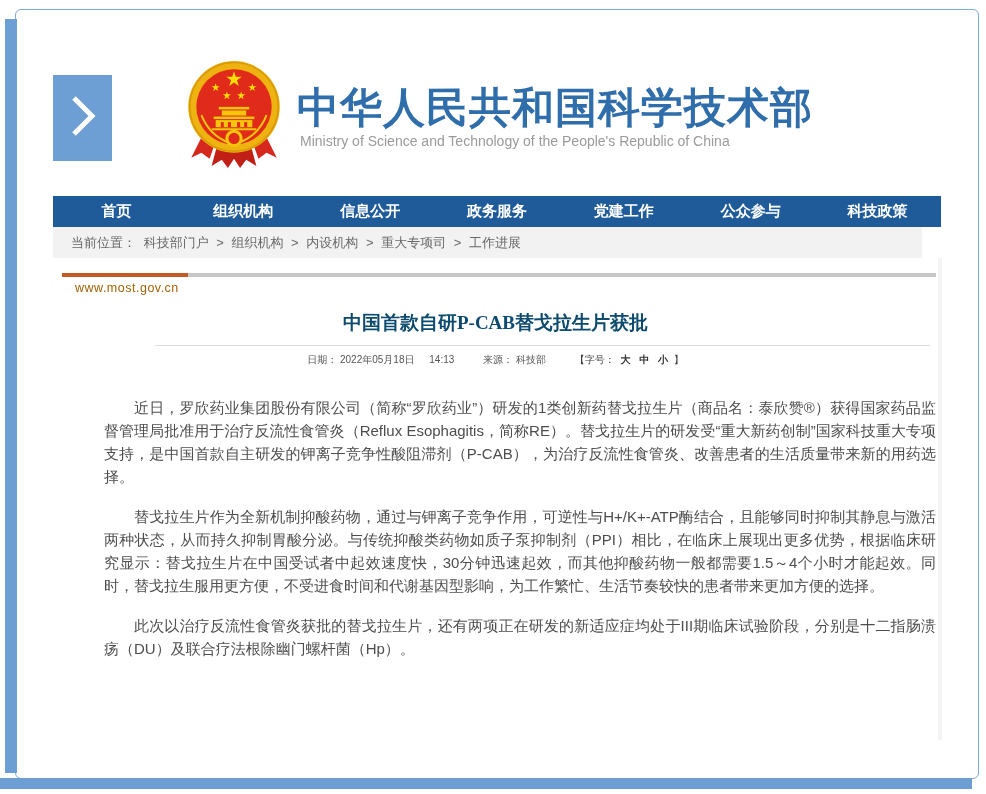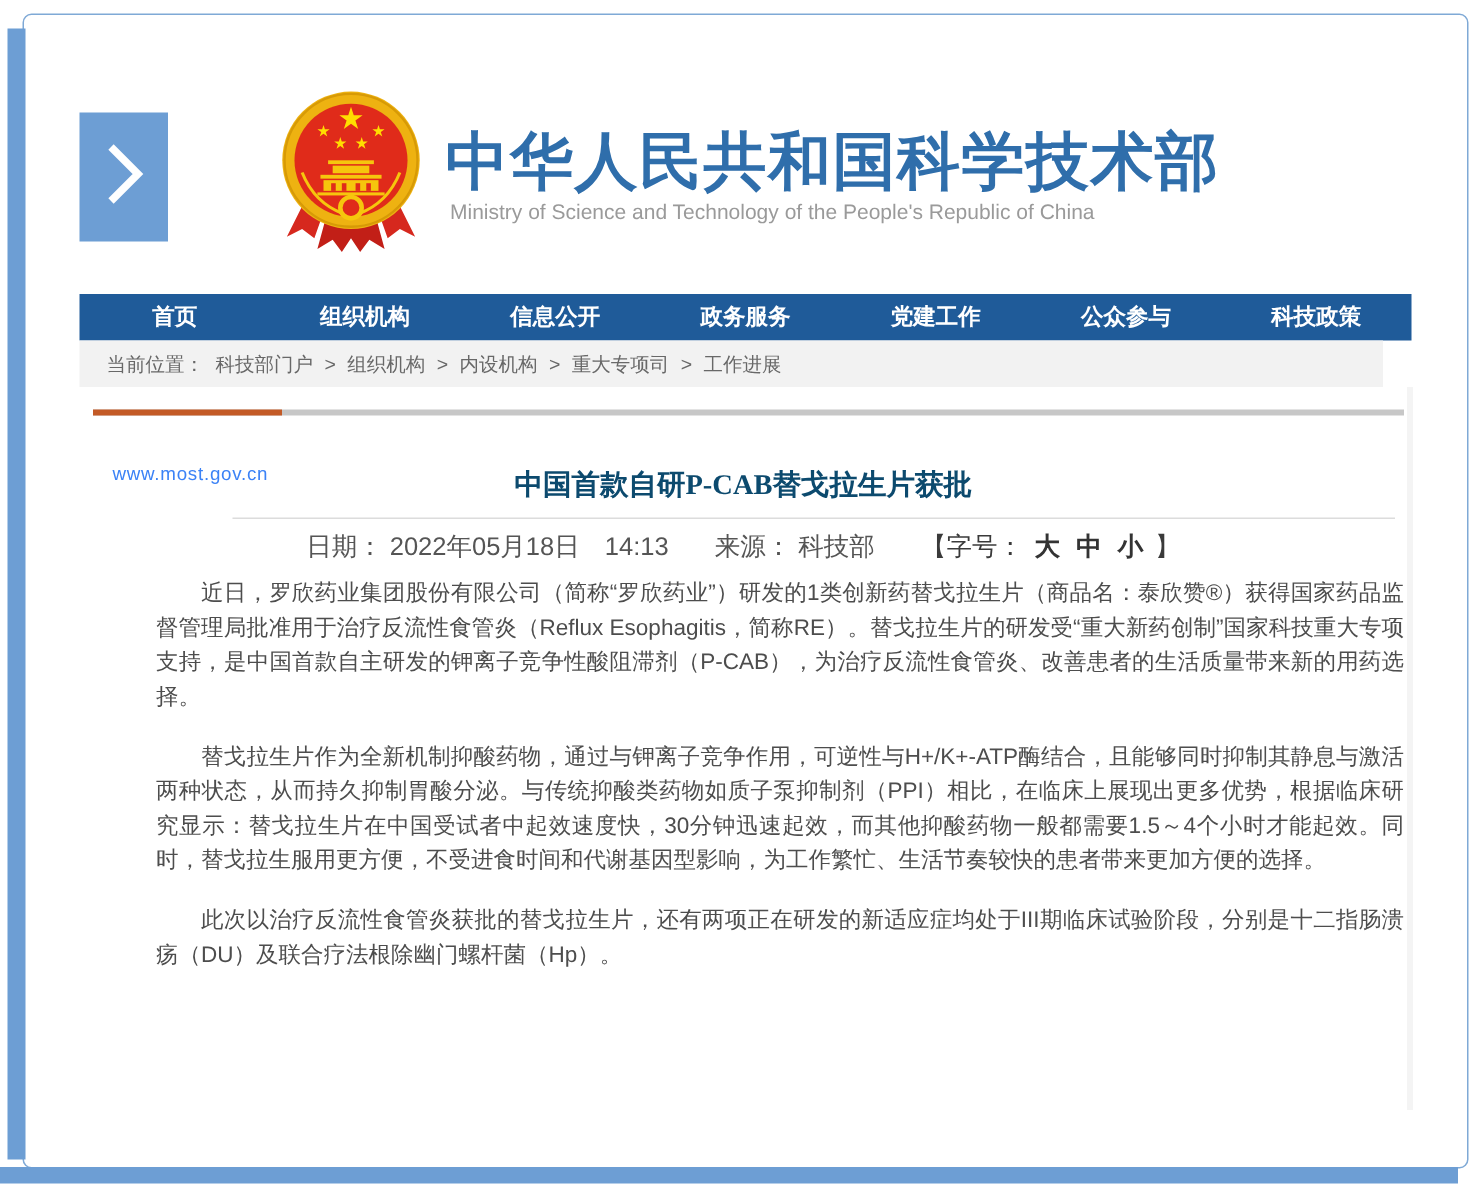--- a/index.html
+++ b/index.html
@@ -30,39 +30,39 @@
   
   .breadcrumb { left:53px; top:227px; width:869px; height:31px; background:#f2f2f2;
                 color:#686868; font-size:13px; line-height:31px; padding-left:18px;
                 white-space:nowrap; }
   .breadcrumb span { margin-right:4px; }
   .crumb-link { cursor:pointer; }
 
   
   .rule { left:62px; top:273px; width:874px; height:4px; background:#c7c7c7; }
   .rule-accent { position:absolute; left:0; top:0; width:126px; height:4px; background:#c35a26; }
-  .site-url { left:75px; top:281px; font-size:12.5px; color:#3b82f6; letter-spacing:.5px;margin-top:28px; }
+  .site-url { left:75px; top:281px; font-size:12.5px; color:#a16207; letter-spacing:.5px; }
   .scroll-track { left:938px; top:258px; width:4px; height:482px; background:#f4f4f4; }
 
   
   .article-title { left:53px; top:310px; width:885px; text-align:center;
                    font-family:"Liberation Serif","DejaVu Serif",serif;
                    font-size:19px; font-weight:bold; color:#0c4a6e; }
   .title-divider { left:155px; top:345px; width:775px; height:1px; background:#dcdcdc; }
-  .meta { left:53px; top:353px; width:885px; text-align:center; font-size:17px;
+  .meta { left:53px; top:353px; width:885px; text-align:center; font-size:10px;
           color:#555; white-space:nowrap; }
   .meta .gap-s { margin-right:12px; }
   .meta .gap-m { margin-right:26px; }
   .meta .label { color:#555; }
   .fz { color:#333; font-weight:600; margin:0 3px; cursor:pointer; }
   .fz-bracket { color:#3a3a3a; }
 
   .body-text { left:104px; top:384px; width:832px; }
   .body-text p { font-size:15px; line-height:23px; color:#4d4d4d; text-indent:2em;
-                 text-align:justify; margin:0 0 17px 0; }
+                 text-align:justify; margin:12px 0 17px 0; }
 </style>
 </head>
 <body>
 
 <div class="abs card"></div>
 <div class="abs left-strip"></div>
 <div class="abs bottom-bar"></div>
 
 <div class="abs chevron-btn">
   <span>

